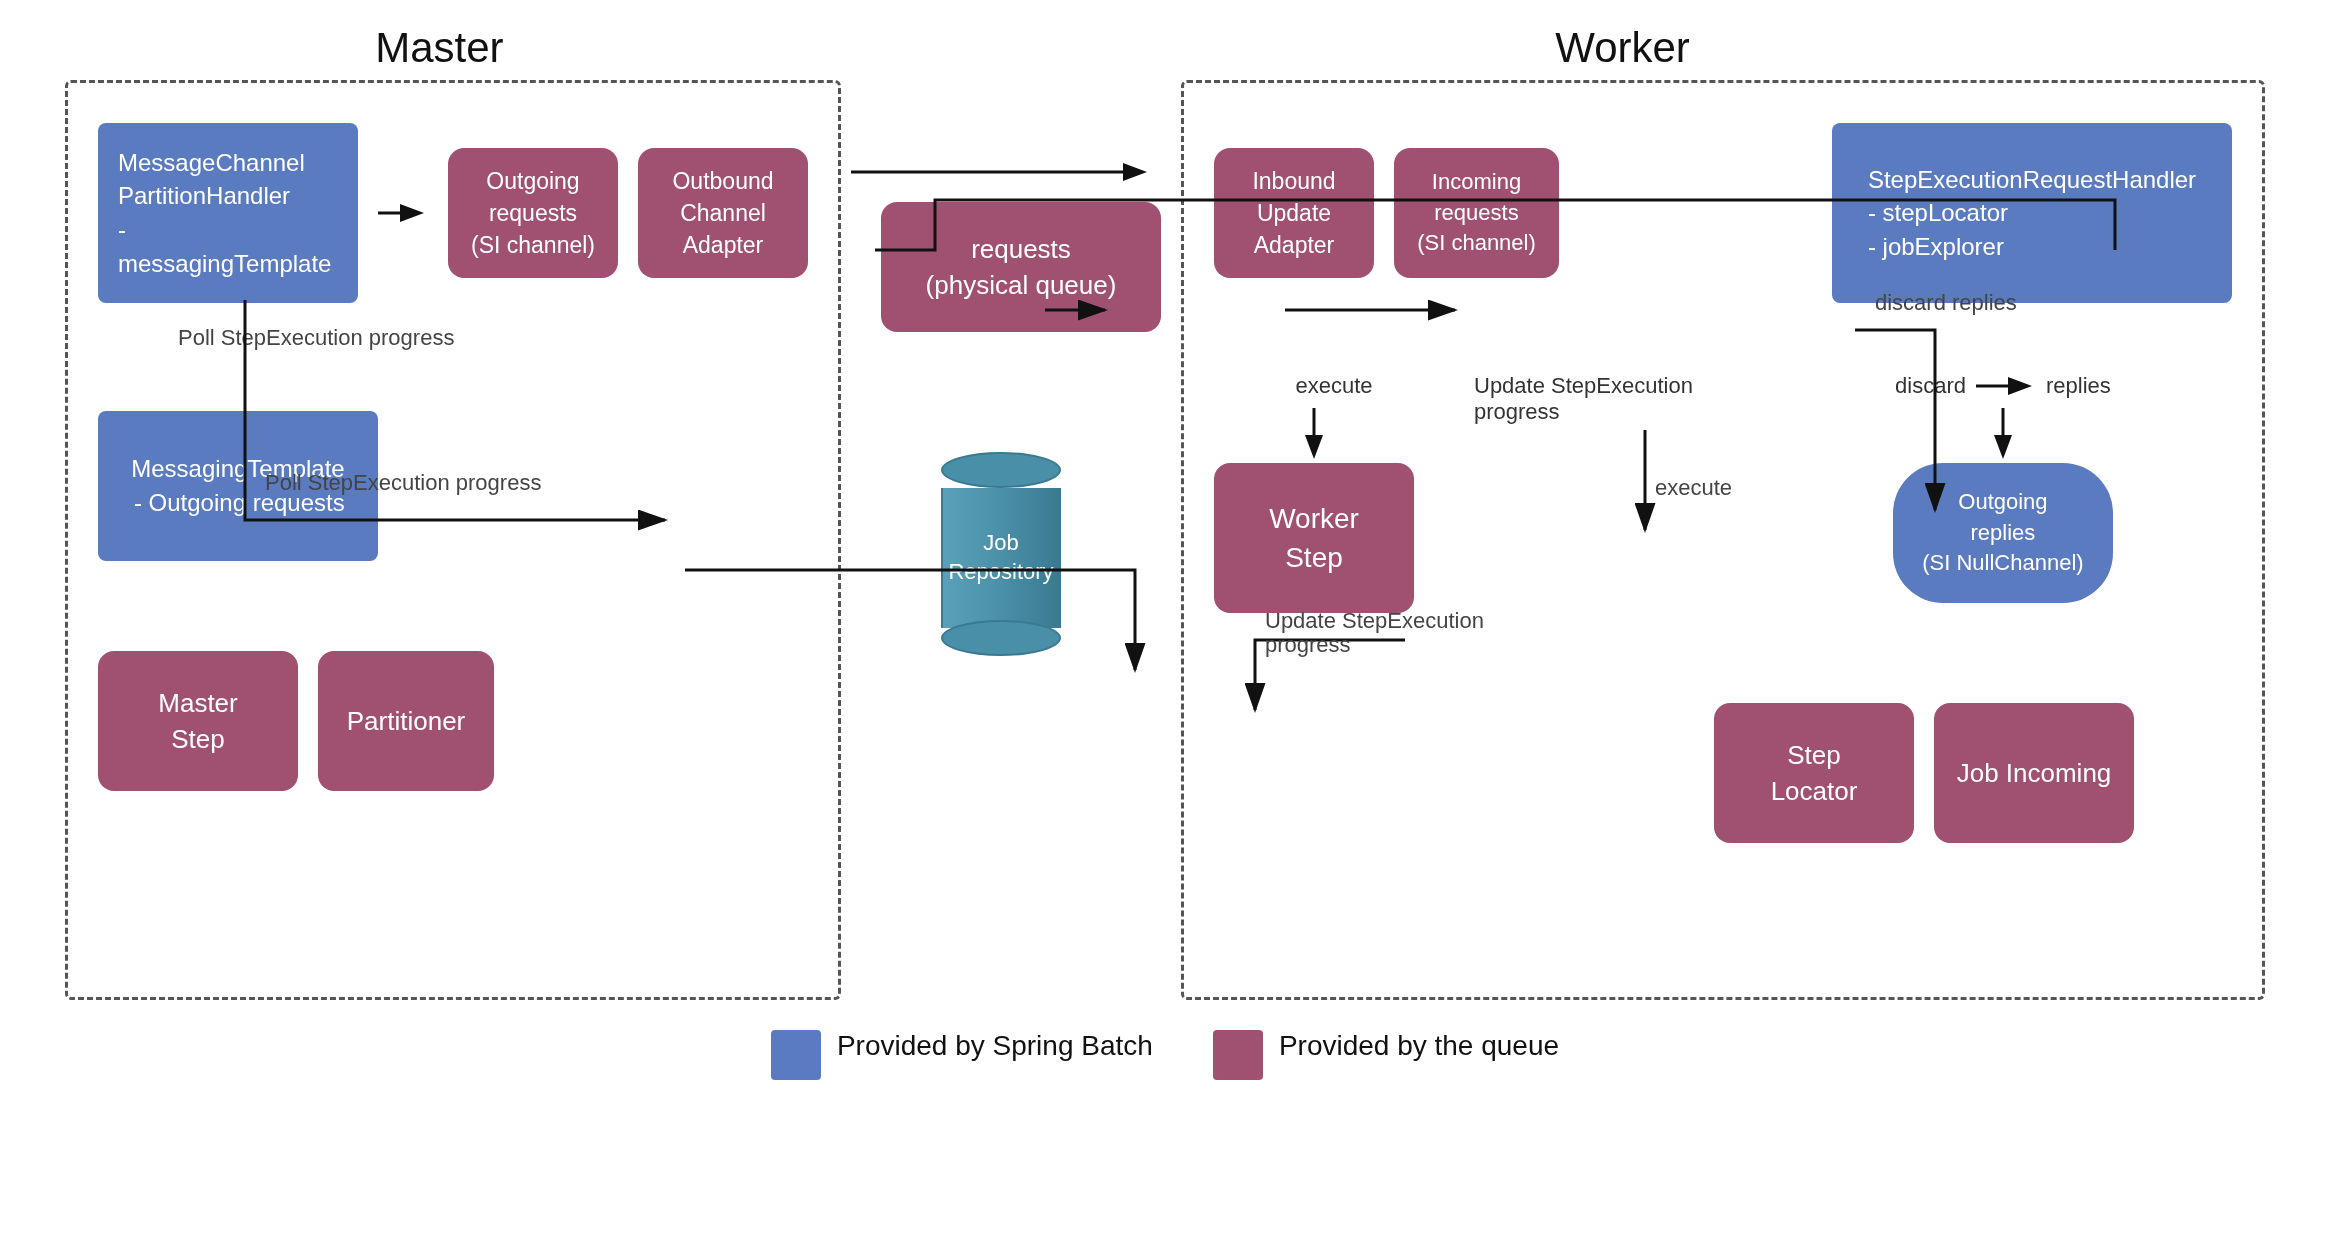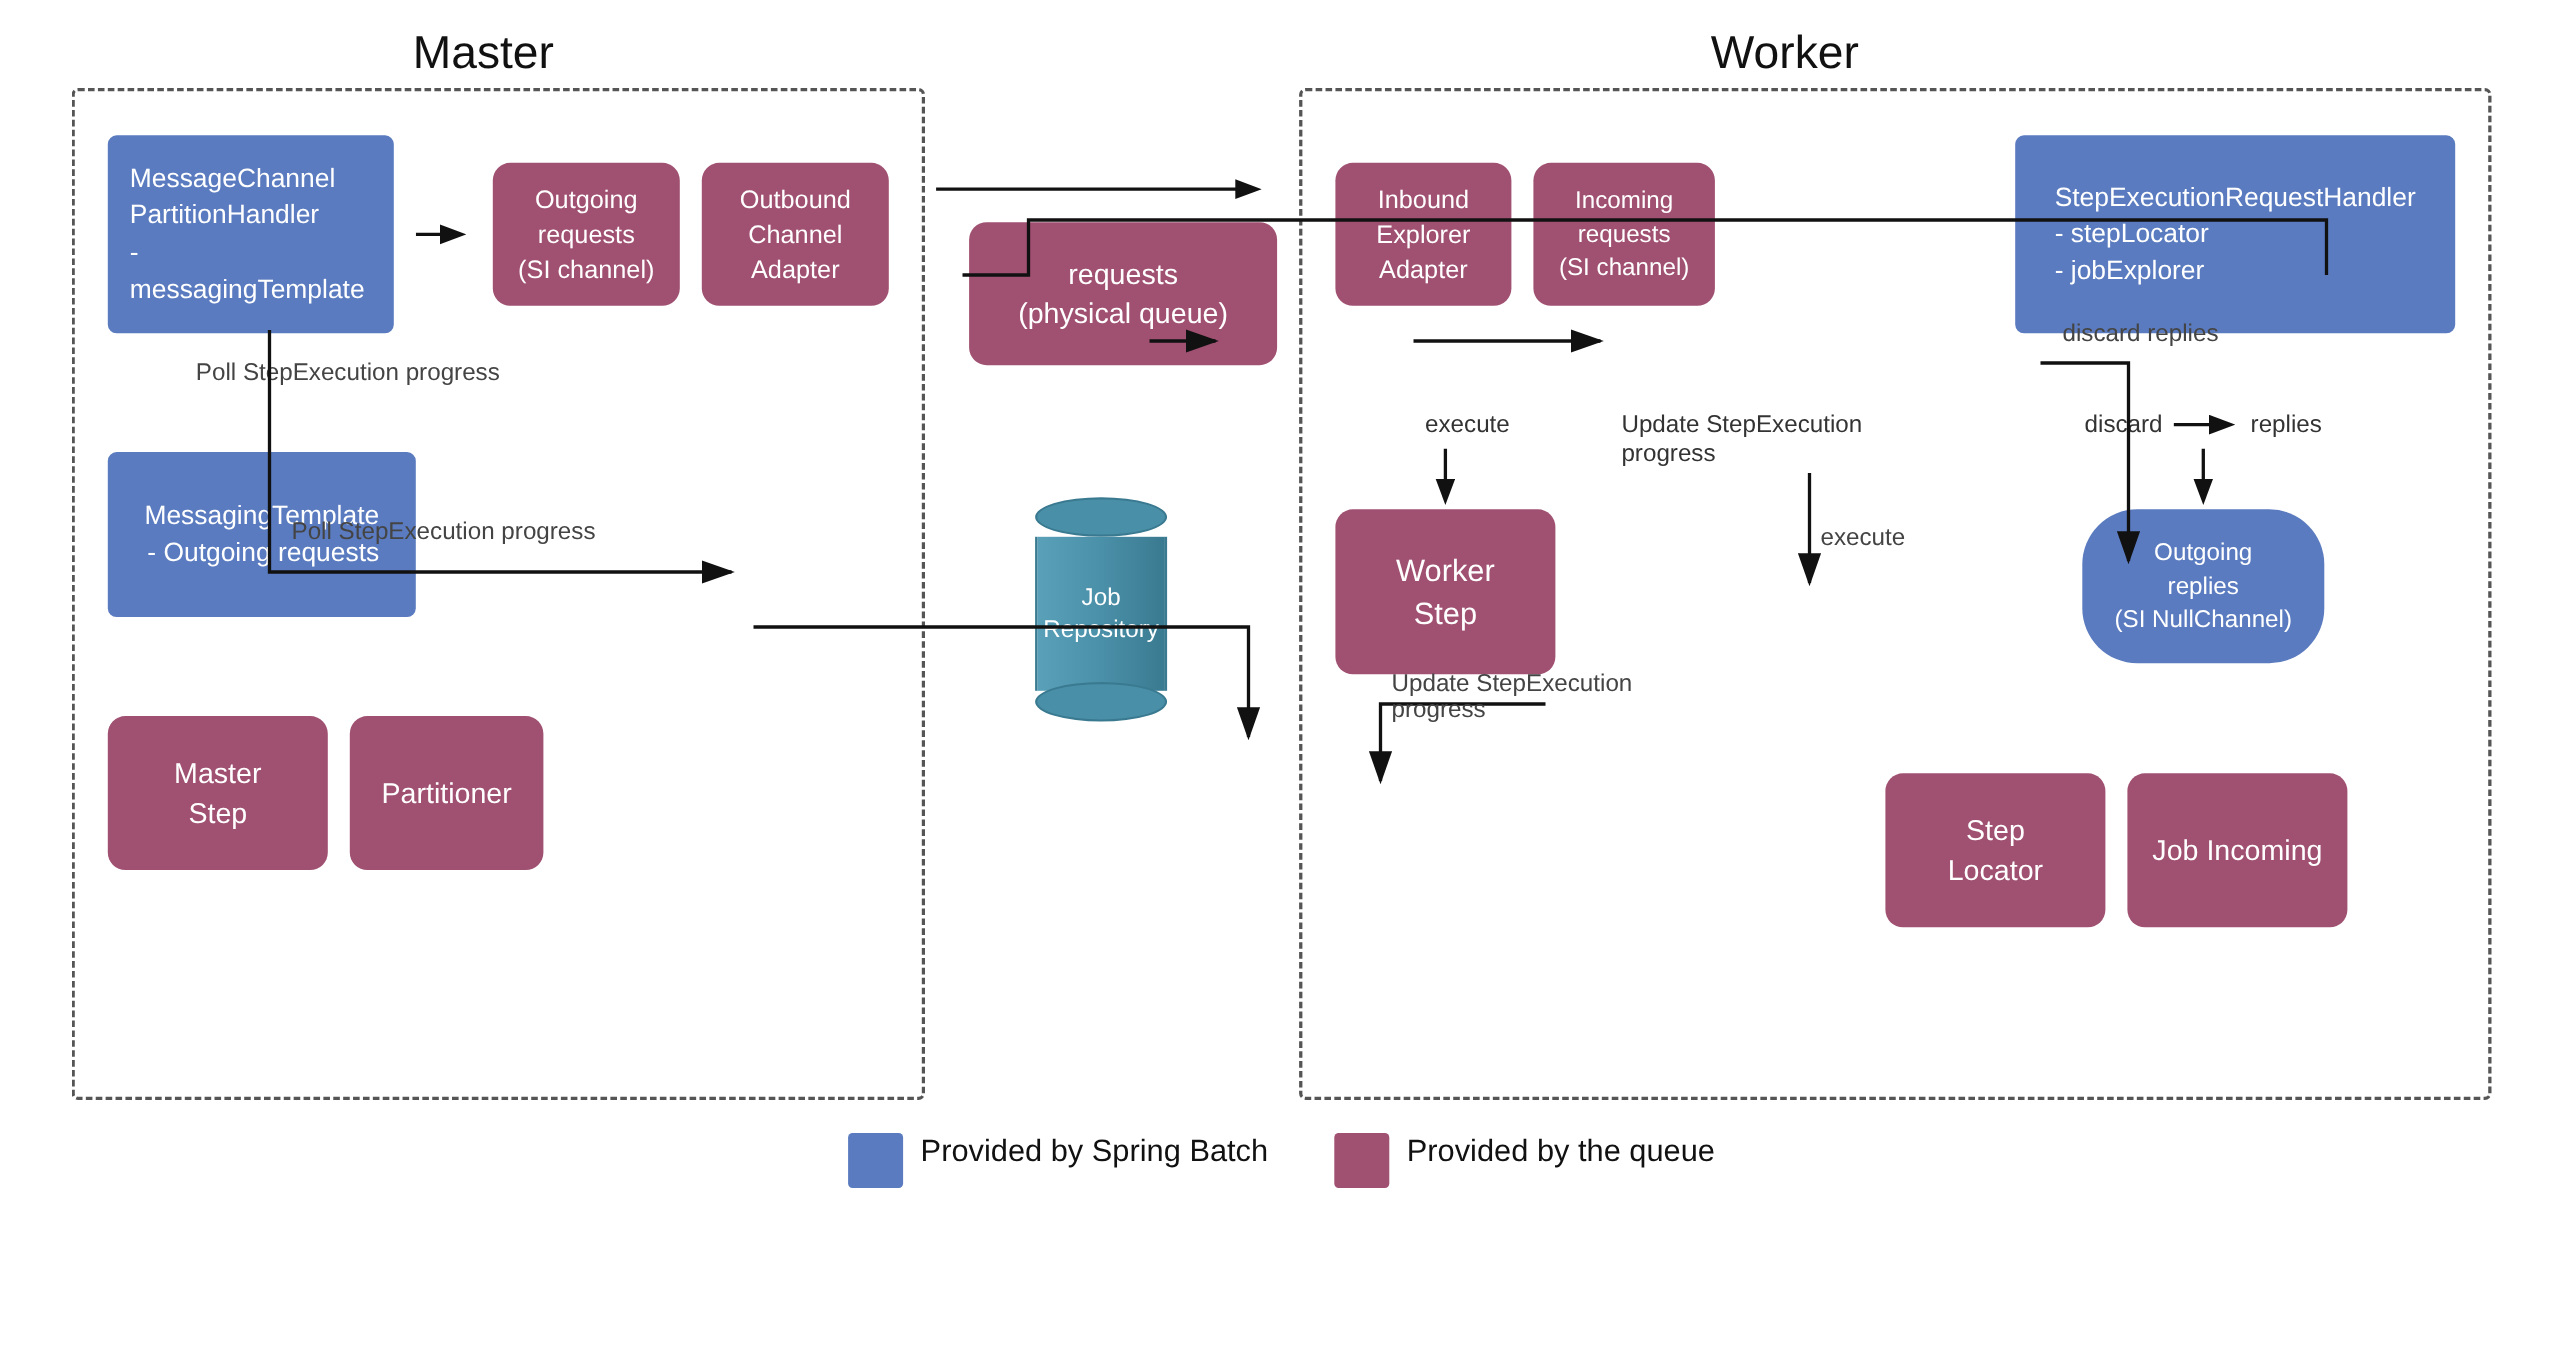--- a/index.html
+++ b/index.html
@@ -348,21 +348,21 @@
         </div>
       </div>
     </div>
 
     <div class="dashed-box worker-section" style="margin-top:8px; margin-left:20px;">
       <div class="worker-inner">
 
         <div class="worker-top-row">
           <div class="box-mauve" style="width:160px; height:130px; font-size:23px;">
             <span style="white-space:pre-line;">Inbound
-Explorer
+Update
 Adapter</span>
           </div>
           <div class="box-mauve" style="width:165px; height:130px; font-size:22px;">
             <span style="white-space:pre-line;">Incoming
 requests
 (SI channel)</span>
           </div>
           <div style="flex:1;"></div>
           <div class="box-blue" style="width:400px; height:180px; font-size:24px; text-align:left; padding:20px;">
             <span style="white-space:pre-line;">StepExecutionRequestHandler

